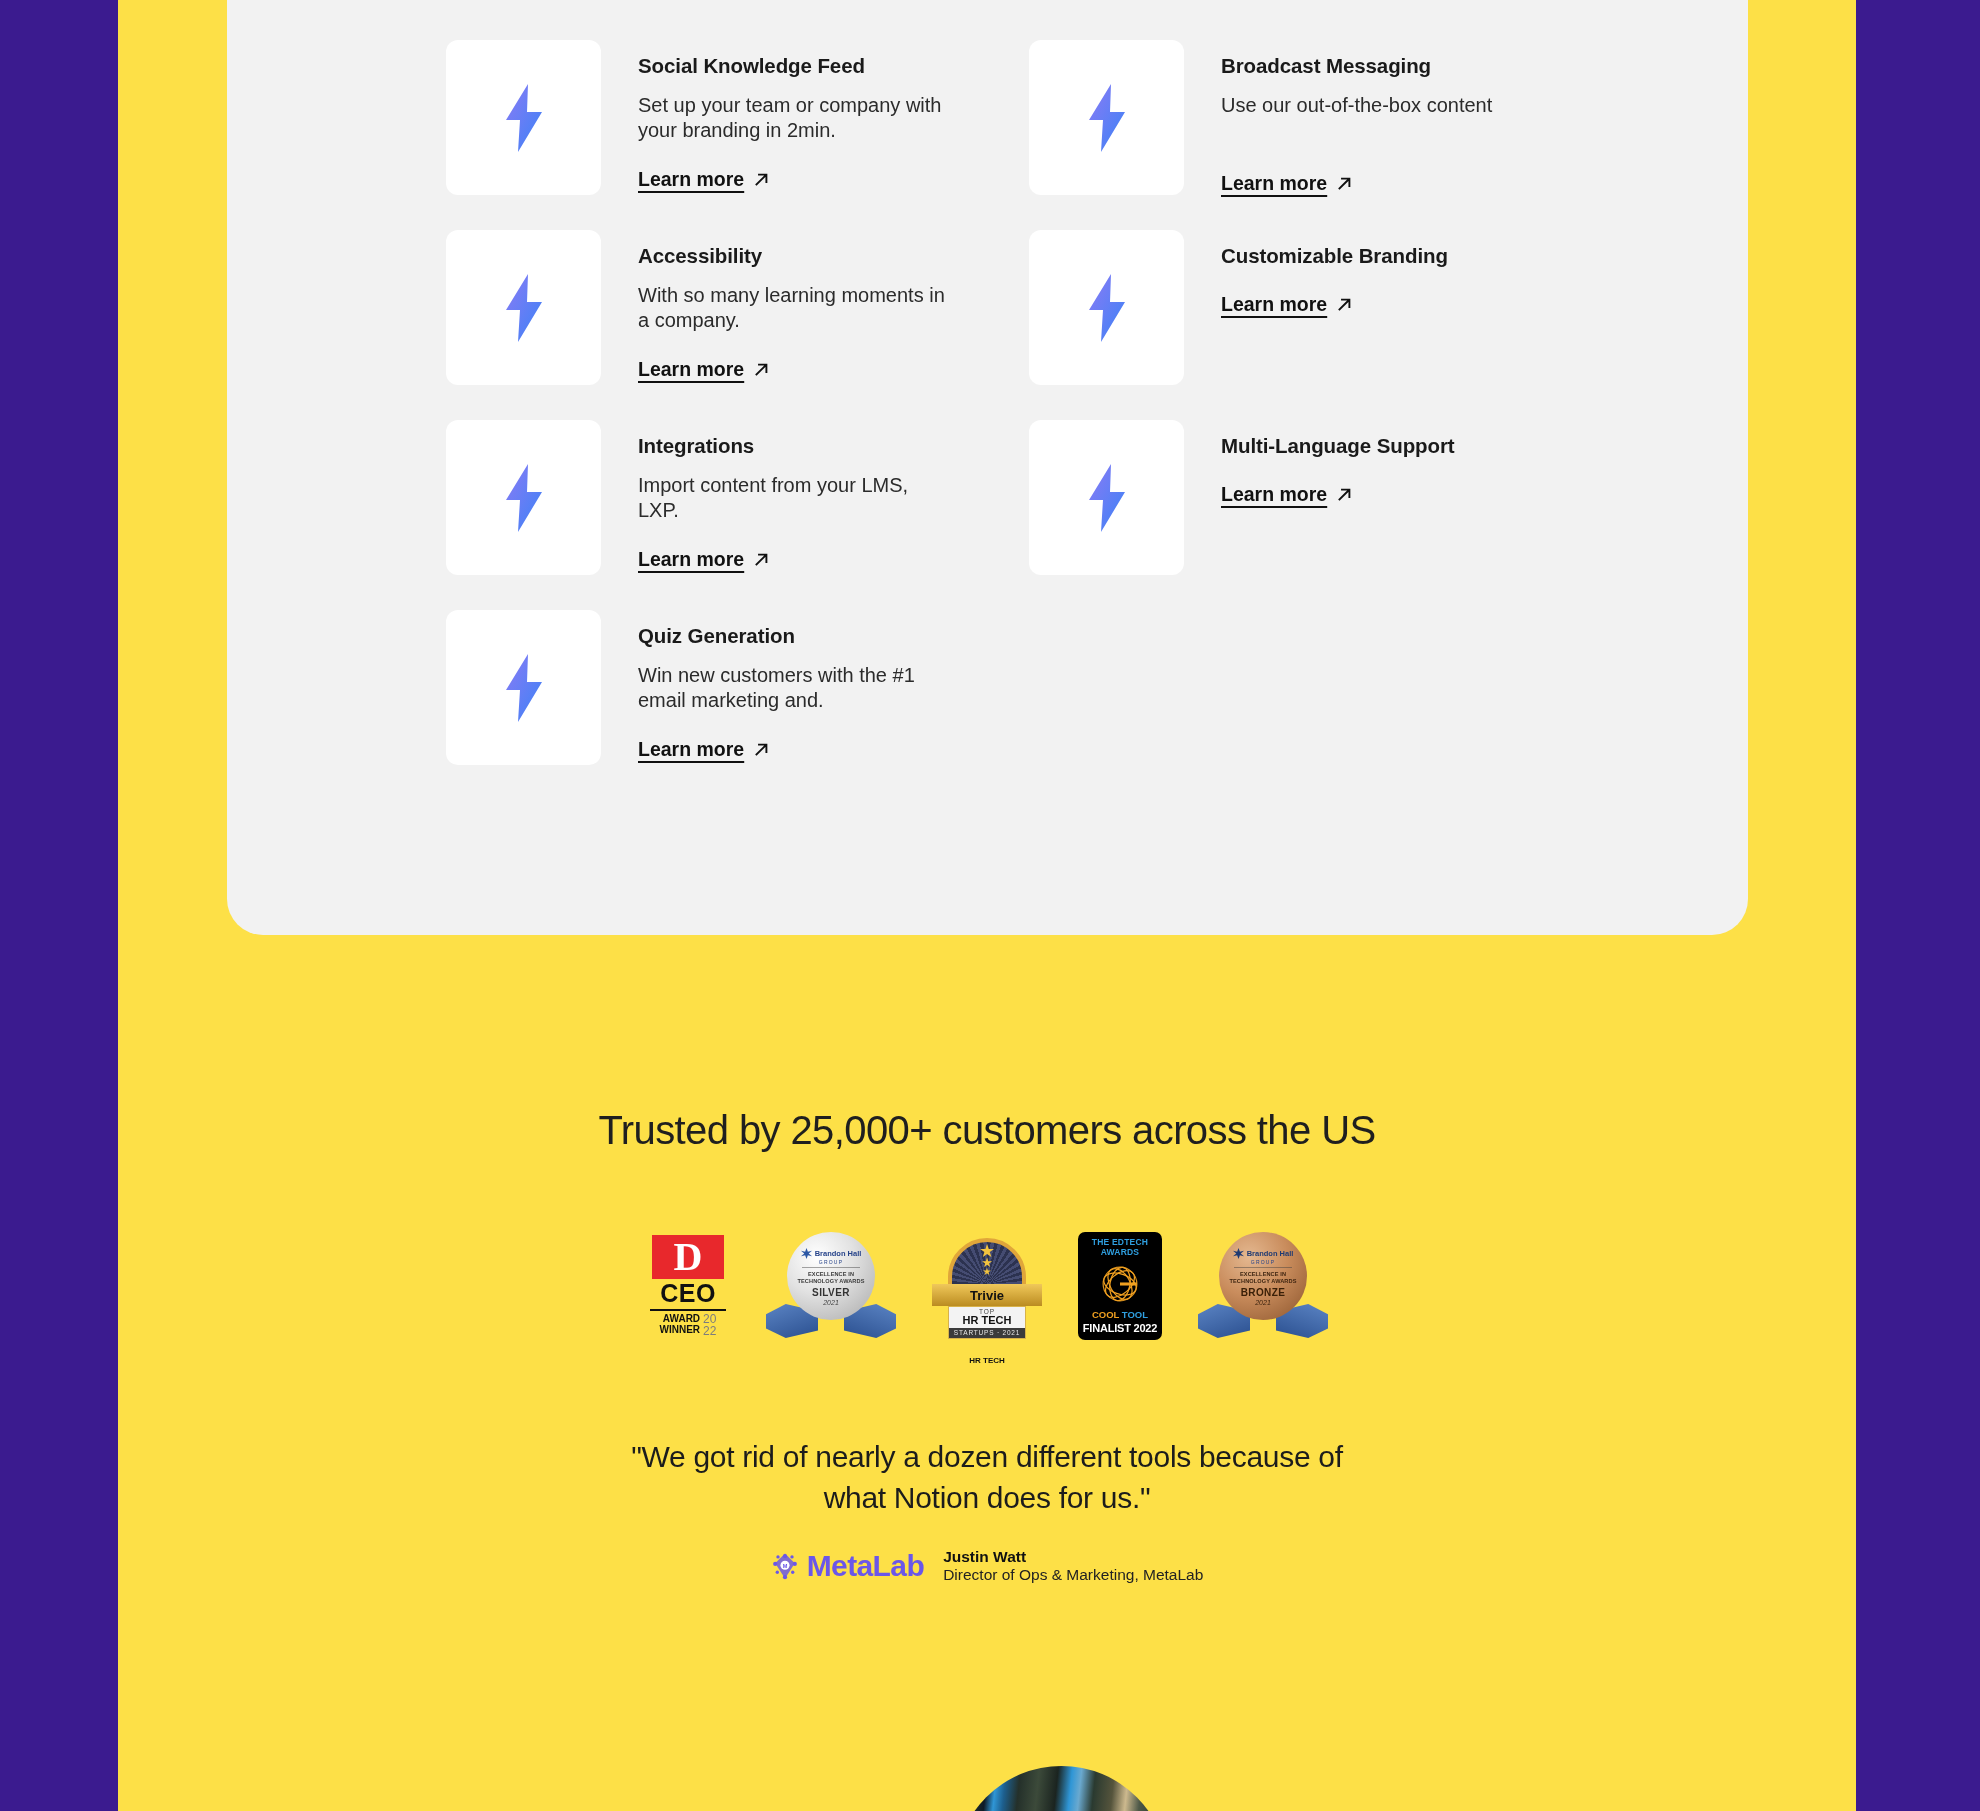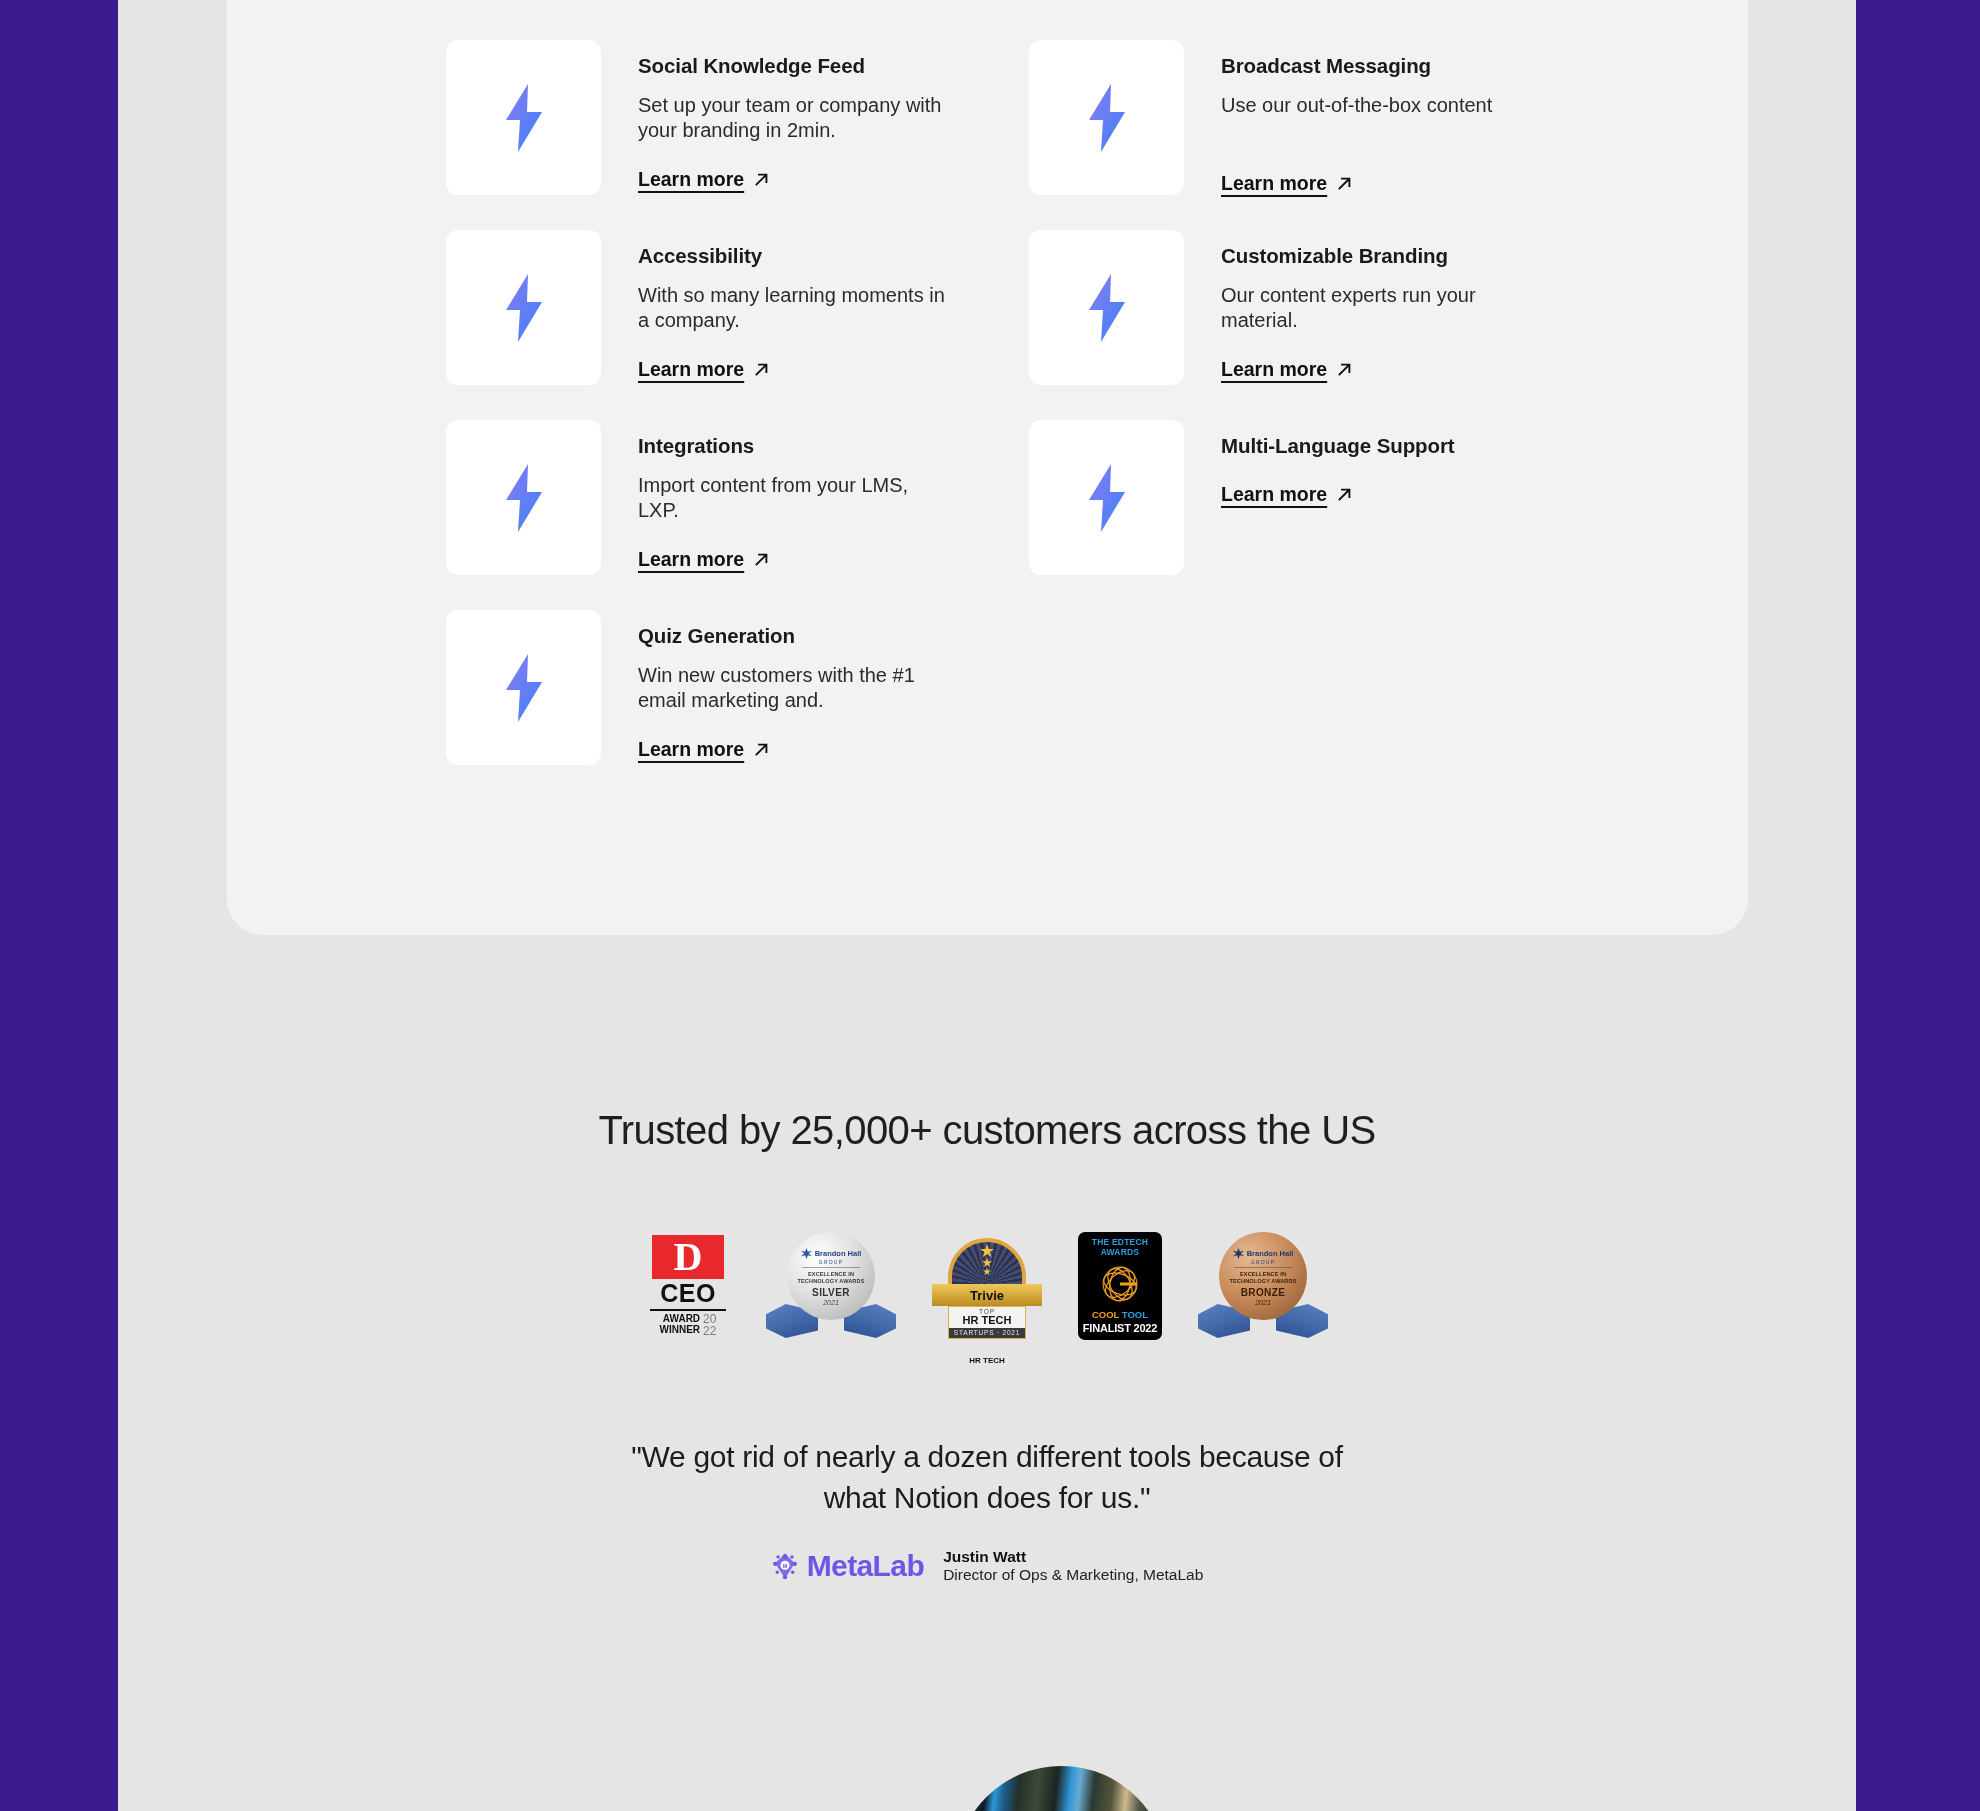--- a/index.html
+++ b/index.html
@@ -12,21 +12,21 @@
     font-family: "Liberation Sans", sans-serif;
     background: #3b1b8f;
     position: relative;
   }
   .page {
     position: absolute;
     left: 118px;
     top: 0;
     width: 1738px;
     height: 1811px;
-    background: #e5e5e5;
+    background: #fde047;
     overflow: hidden;
   }
 
   
   .features-panel {
     position: absolute;
     left: 109px;      
     top: -60px;
     width: 1521px;    
     height: 995px;
@@ -336,21 +336,20 @@
       </div>
 
       <div class="feature-card">
         <div class="feature-icon-box">
           <svg class="bolt" viewBox="0 0 44 68">
             <path d="M26 0 L4 36 H18 L16 68 L40 28 H25 Z" fill="url(#g0)"></path>
           </svg>
         </div>
         <div class="feature-text">
           <div class="feature-title">Customizable Branding</div>
-          <div class="feature-desc">Our content experts run your material.</div>
           <div class="learn-more-row">
             <span class="learn-more-label">Learn more</span>
             <svg class="arrow-ne" width="17" height="17" viewBox="0 0 17 17">
               <path d="M3.5 13.5 L13 4 M6 3.6 H13.4 V11" stroke="#111" stroke-width="1.9" fill="none" stroke-linecap="square"></path>
             </svg>
           </div>
         </div>
       </div>
 
       <div class="feature-card">

